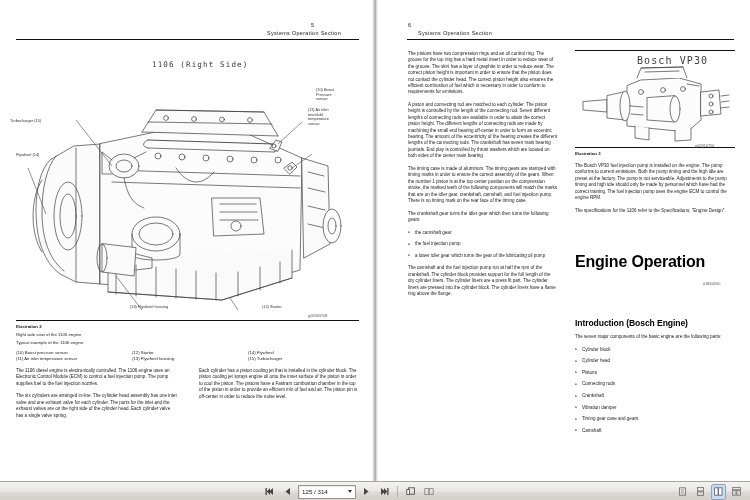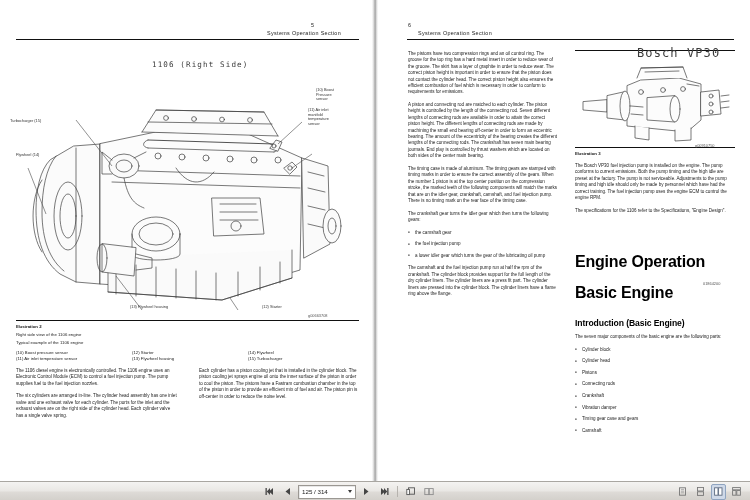--- a/index.html
+++ b/index.html
@@ -236,21 +236,21 @@
         <p>The crankshaft gear turns the idler gear which then turns the following gears:</p>
         <ul class="bul">
           <li>the camshaft gear</li>
           <li>the fuel injection pump</li>
           <li>a lower idler gear which turns the gear of the lubricating oil pump</li>
         </ul>
         <p>The camshaft and the fuel injection pump run at half the rpm of the crankshaft. The cylinder block provides support for the full length of the dry cylinder liners. The cylinder liners are a press fit part. The cylinder liners are pressed into the cylinder block. The cylinder liners have a flame ring above the flange.</p>
       </div>
 
       <div class="figtop" style="left:200px;top:50px;width:160px;"></div>
-      <div class="figtitle" style="left:234px;top:46px;font-size:12px;padding-left:28px;">Bosch  VP30</div>
+      <div class="figtitle" style="left:234px;top:55px;font-size:10px;padding-left:28px;">Bosch  VP30</div>
 
       <svg style="position:absolute;left:200px;top:62px;" width="160" height="82" viewBox="0 0 160 82">
         <g fill="#fcfcfc" stroke="#3f3f3f" stroke-width="0.7" stroke-linejoin="round" stroke-linecap="round">
 
           <path d="M52 24 L52 64 L112 70 L126 58 L126 22 L104 16 L66 18 Z"></path>
 
           <path d="M62 16 L66 6 L108 5 L112 16"></path>
           <path d="M66 6 L108 5"></path>
           <path d="M70 10 L104 9"></path>
 
@@ -288,27 +288,24 @@
       <div class="figid" style="left:320px;top:143px;">g00910750</div>
 
       <div class="col" style="left:200px;top:163px;width:160px;">
         <p>The Bosch VP30 fuel injection pump is installed on the engine. The pump conforms to current emissions. Both the pump timing and the high idle are preset at the factory. The pump is not serviceable. Adjustments to the pump timing and high idle should only be made by personnel which have had the correct training. The fuel injection pump uses the engine ECM to control the engine RPM.</p>
         <p>The specifications for the 1106 refer to the Specifications, "Engine Design".</p>
       </div>
 
       <div style="position:absolute;left:200px;top:253px;width:160px;">
         <div class="h1">Engine Operation</div>
       </div>
-      <div style="position:absolute;left:200px;top:284px;width:160px;">
-        <div class="h1">Basic Engine</div>
-      </div>
       <div class="figid" style="left:328px;top:281px;">01864200</div>
 
       <div style="position:absolute;left:200px;top:318px;width:160px;">
-        <div class="h2">Introduction (Basic Engine)</div>
+        <div class="h2">Introduction (Bosch Engine)</div>
         <div class="col" style="position:static;width:160px;">
           <p>The seven major components of the basic engine are the following parts:</p>
           <ul class="bul">
             <li>Cylinder block</li>
             <li>Cylinder head</li>
             <li>Pistons</li>
             <li>Connecting rods</li>
             <li>Crankshaft</li>
             <li>Vibration damper</li>
             <li>Timing gear case and gears</li>

